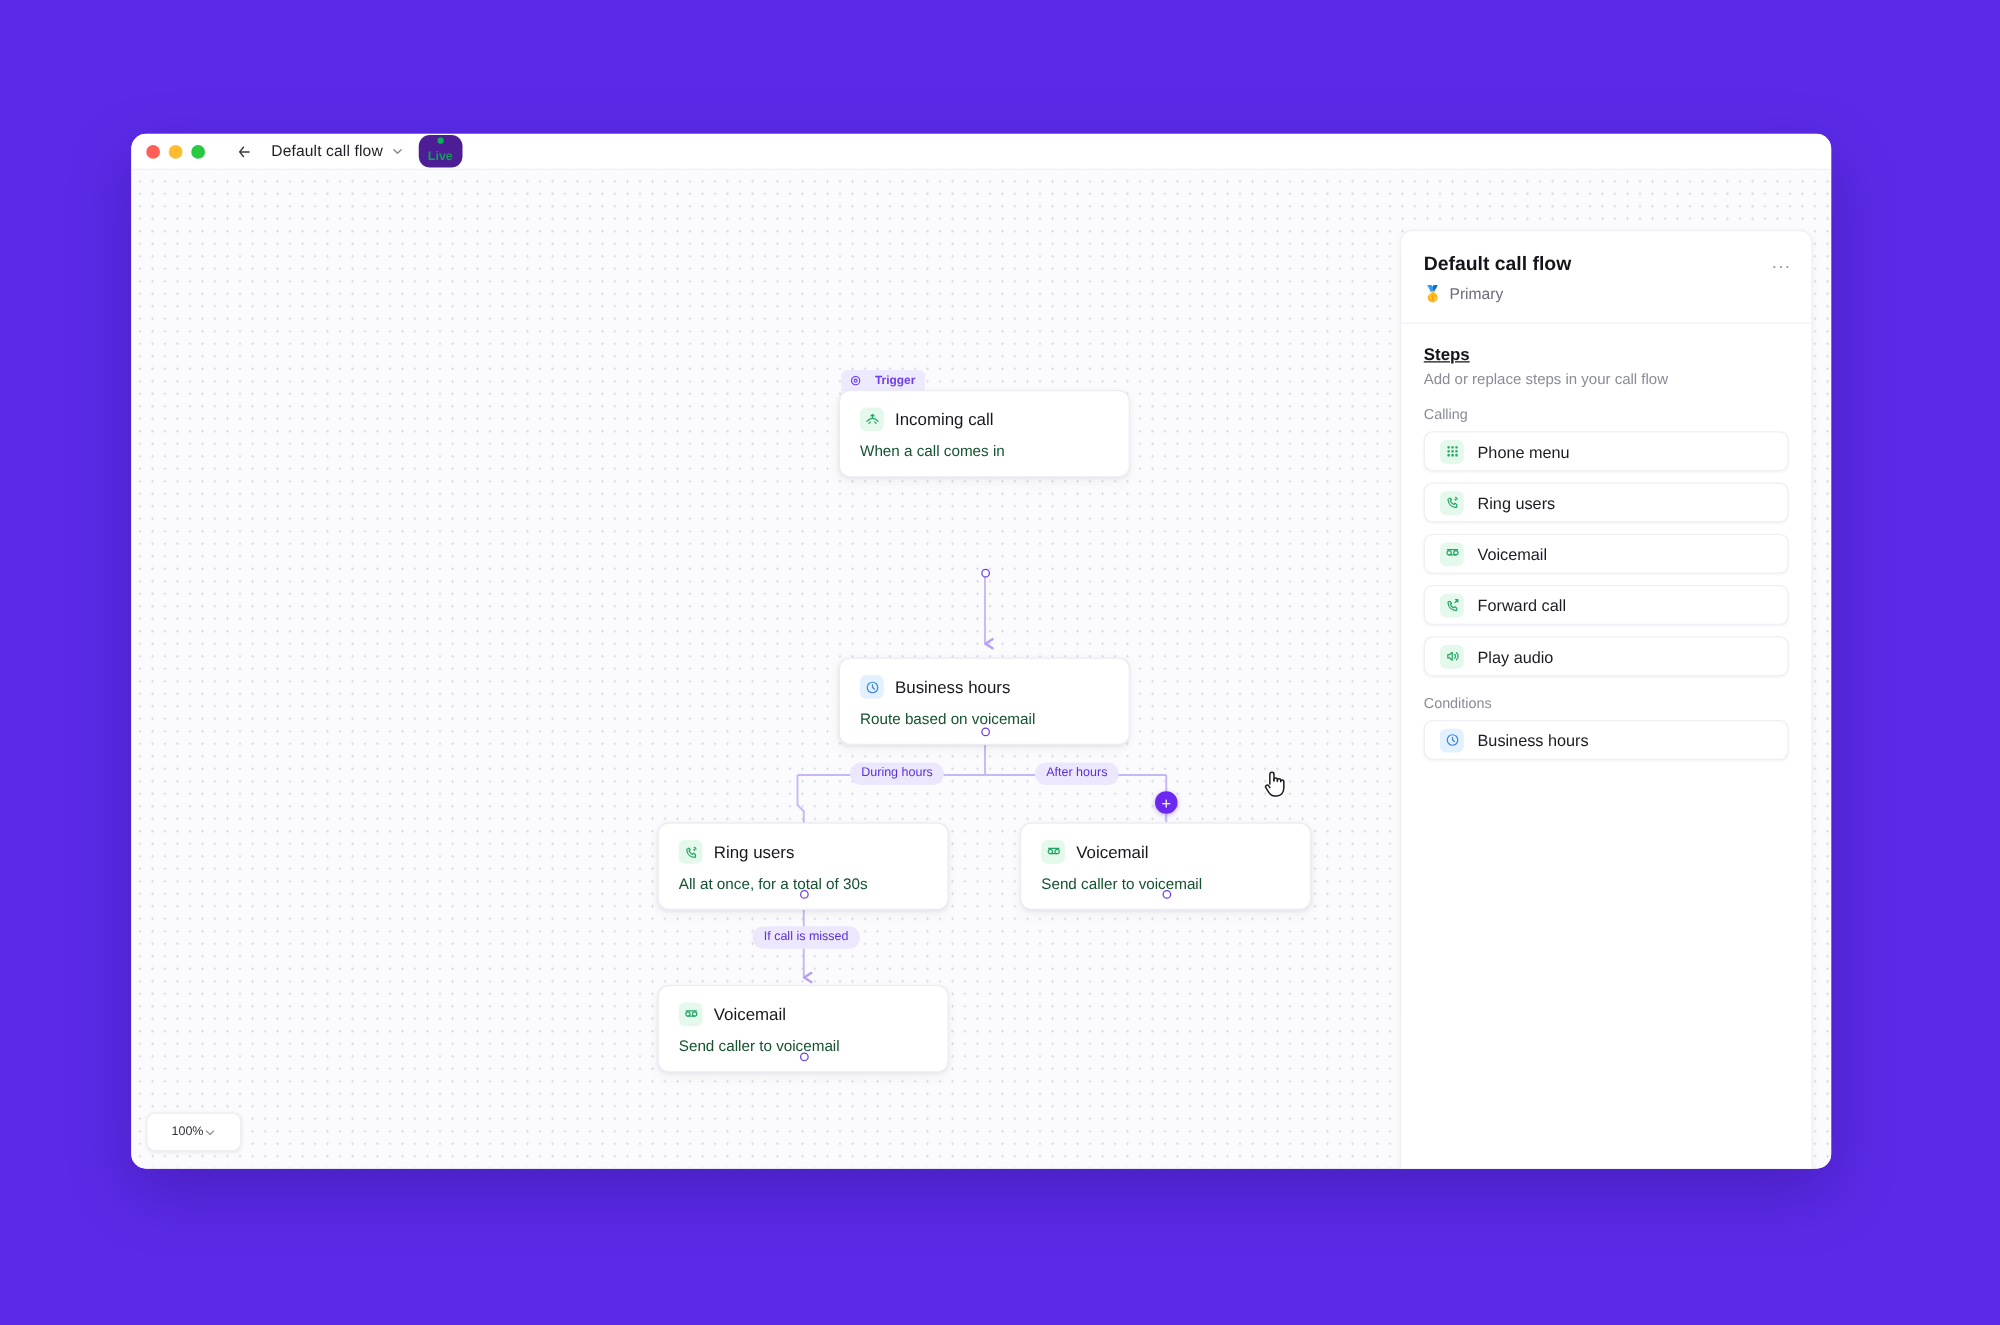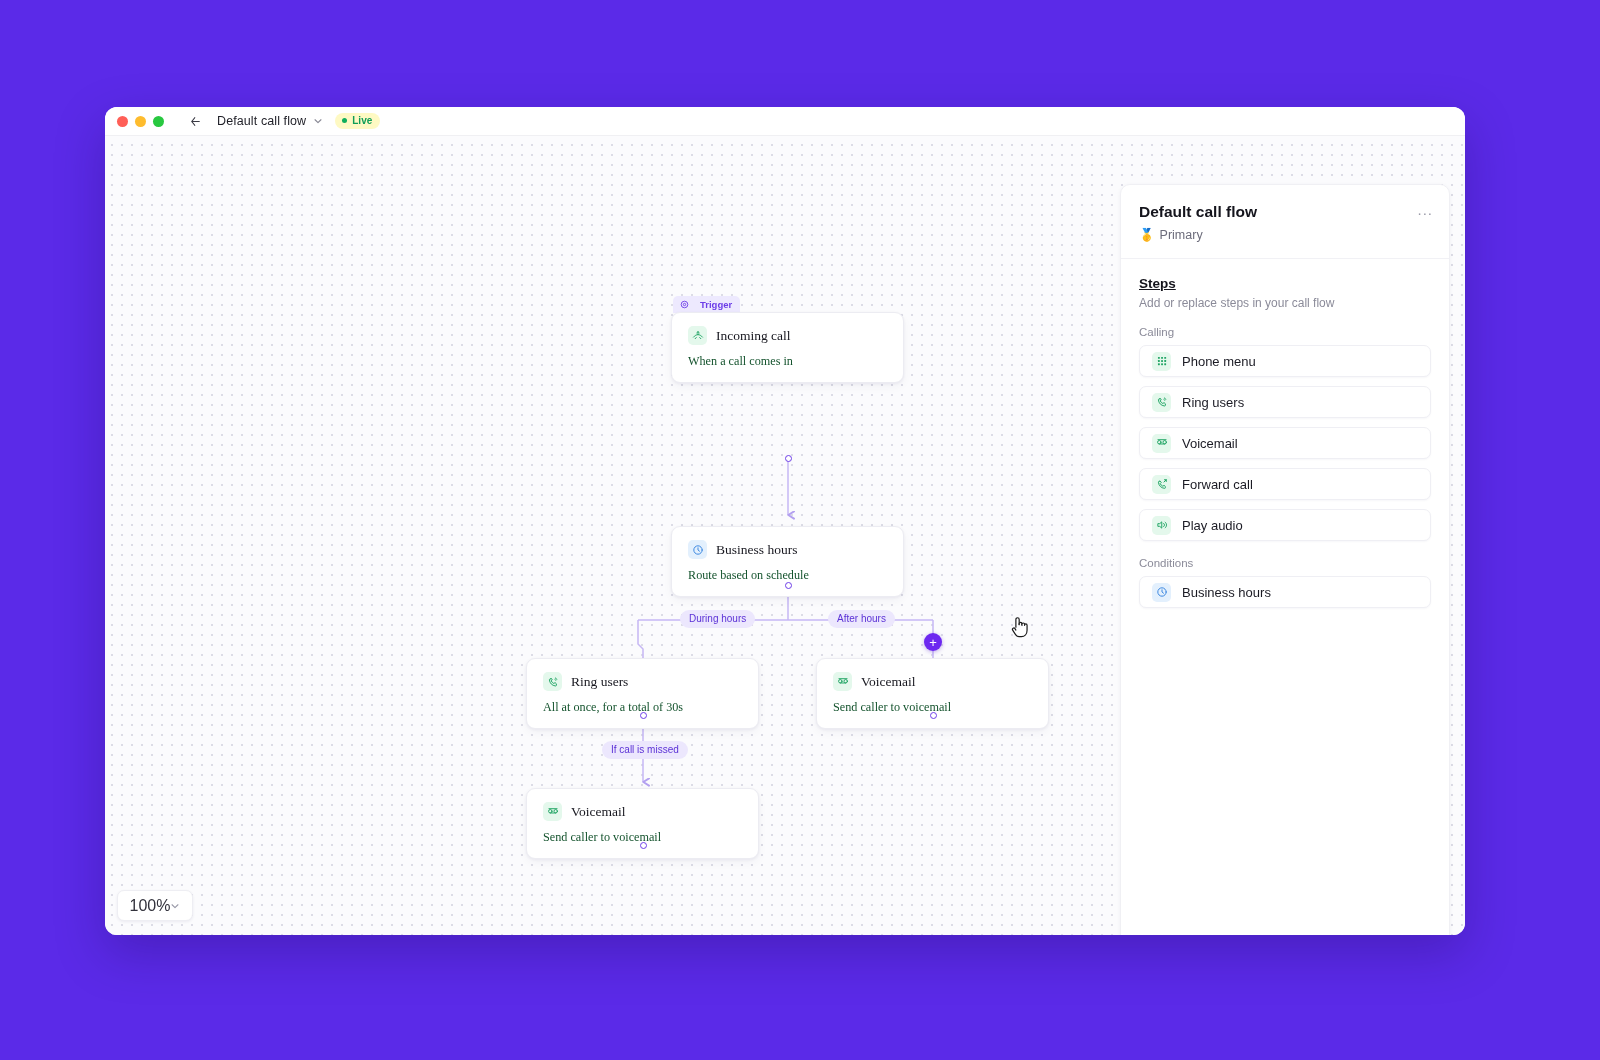--- a/index.html
+++ b/index.html
@@ -50,23 +50,23 @@
     margin-left: 12px;
     font-size: 12.5px; color: #1e1e26; letter-spacing: 0.1px;
   }
   #title-chevron {
     margin-left: 7px; color: #8a8a96; display: flex; align-items: center;
     cursor: pointer;
   }
   #live-badge {
     margin-left: 12px;
     display: flex; align-items: center; gap: 5px;
-    background: #fef9c3; color: #0f9d58;
+    background: #4c1d95; color: #0f9d58;
     border-radius: 9px; padding: 2px 8px 3px 7px;
-    font-size: 10px; font-weight: 600;
+    font-size: 10px; font-weight: 600; flex-direction: column;
   }
   #live-badge .dot { width: 5px; height: 5px; border-radius: 50%; background: #0fae5c; }
 
   
   #canvas {
     position: absolute; left: 0; top: 29px;
     width: 1360px; height: 799px;
     background-color: #fbfbfd;
     background-image: radial-gradient(#dcdce6 1px, transparent 1px);
     background-size: 10px 10px;
@@ -76,21 +76,20 @@
 
   
   .node {
     position: absolute;
     background: #ffffff;
     border: 1px solid #ececf2;
     border-radius: 9px;
     box-shadow: 0 1px 3px rgba(30,20,80,0.06), 0 4px 10px rgba(30,20,80,0.04);
     padding: 13px 15px 13px 16px;
     cursor: pointer;
-    font-family: Liberation Serif, serif;
   }
   .node-head { display: flex; align-items: center; gap: 9px; }
   .node-icon {
     width: 19px; height: 19px; border-radius: 5px;
     background: #e4f8ec;
     display: flex; align-items: center; justify-content: center;
     flex: 0 0 auto;
   }
   .node-icon.blue { background: #e3f0fd; }
   .node-title { font-size: 13.5px; color: #17171f; }
@@ -139,21 +138,21 @@
   
   #zoom-control {
     position: absolute;
     left: 12px; bottom: 14px;
     width: 76px; height: 31px;
     background: #ffffff;
     border: 1px solid #eeeef3;
     border-radius: 7px;
     box-shadow: 0 1px 3px rgba(30,20,80,0.07);
     display: flex; align-items: center; justify-content: center; gap: 0;
-    font-size: 16px; color: #32323c;
+    font-size: 10px; color: #32323c;
     cursor: pointer;
   }
   #zoom-control .chev { color: #9a9aa8; display: flex; }
 
   
   #side-panel {
     position: absolute;
     left: 1015px; top: 48px;
     width: 330px; height: 762px;
     background: #ffffff;
@@ -296,21 +295,21 @@
       <div class="node" style="left:566px;top:390px;width:233px;">
         <div class="node-head">
           <span class="node-icon blue">
             <svg width="12" height="12" viewBox="0 0 16 16" fill="none" stroke="#3b87e0" stroke-width="1.3" stroke-linecap="round" stroke-linejoin="round">
               <circle cx="8" cy="8" r="5.6"></circle>
                 <path d="M8 5.1V8l2 1.6"></path>
             </svg>
           </span>
           <span class="node-title">Business hours</span>
         </div>
-        <div class="node-sub">Route based on schedule</div>
+        <div class="node-sub">Route based on voicemail</div>
       </div>
       <div class="port" style="left:679.5px;top:445.5px;"></div>
 
       <div class="edge-label" style="left:575px;top:474px;">During hours</div>
       <div class="edge-label" style="left:723px;top:474px;">After hours</div>
 
       <div id="add-branch-btn" style="left:819px;top:497px;">+</div>
 
       <div class="node" style="left:421px;top:522px;width:233px;">
         <div class="node-head">

